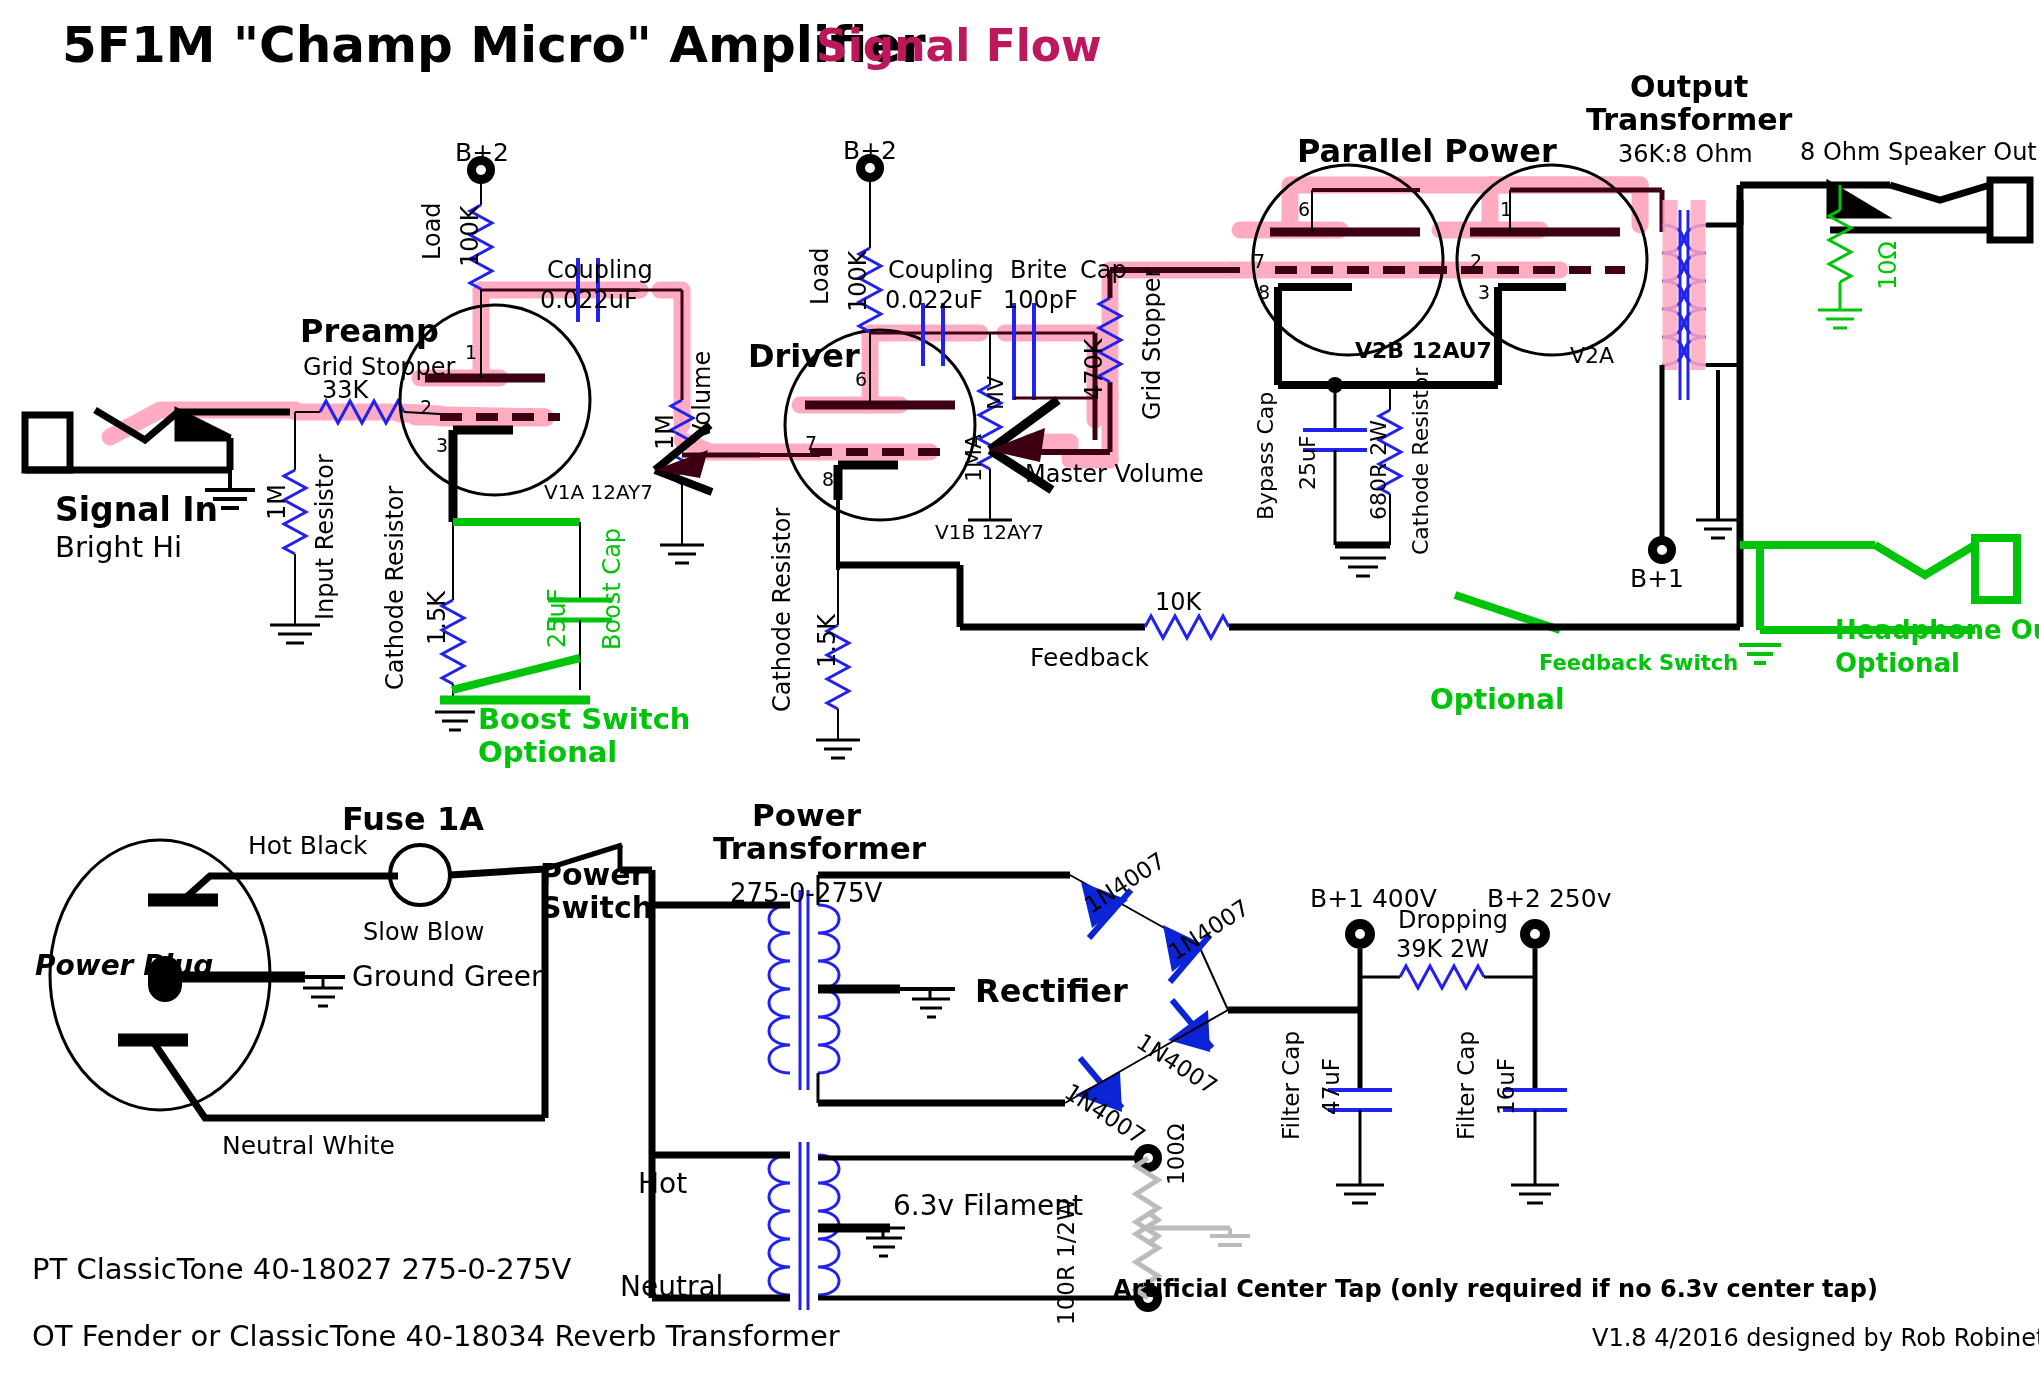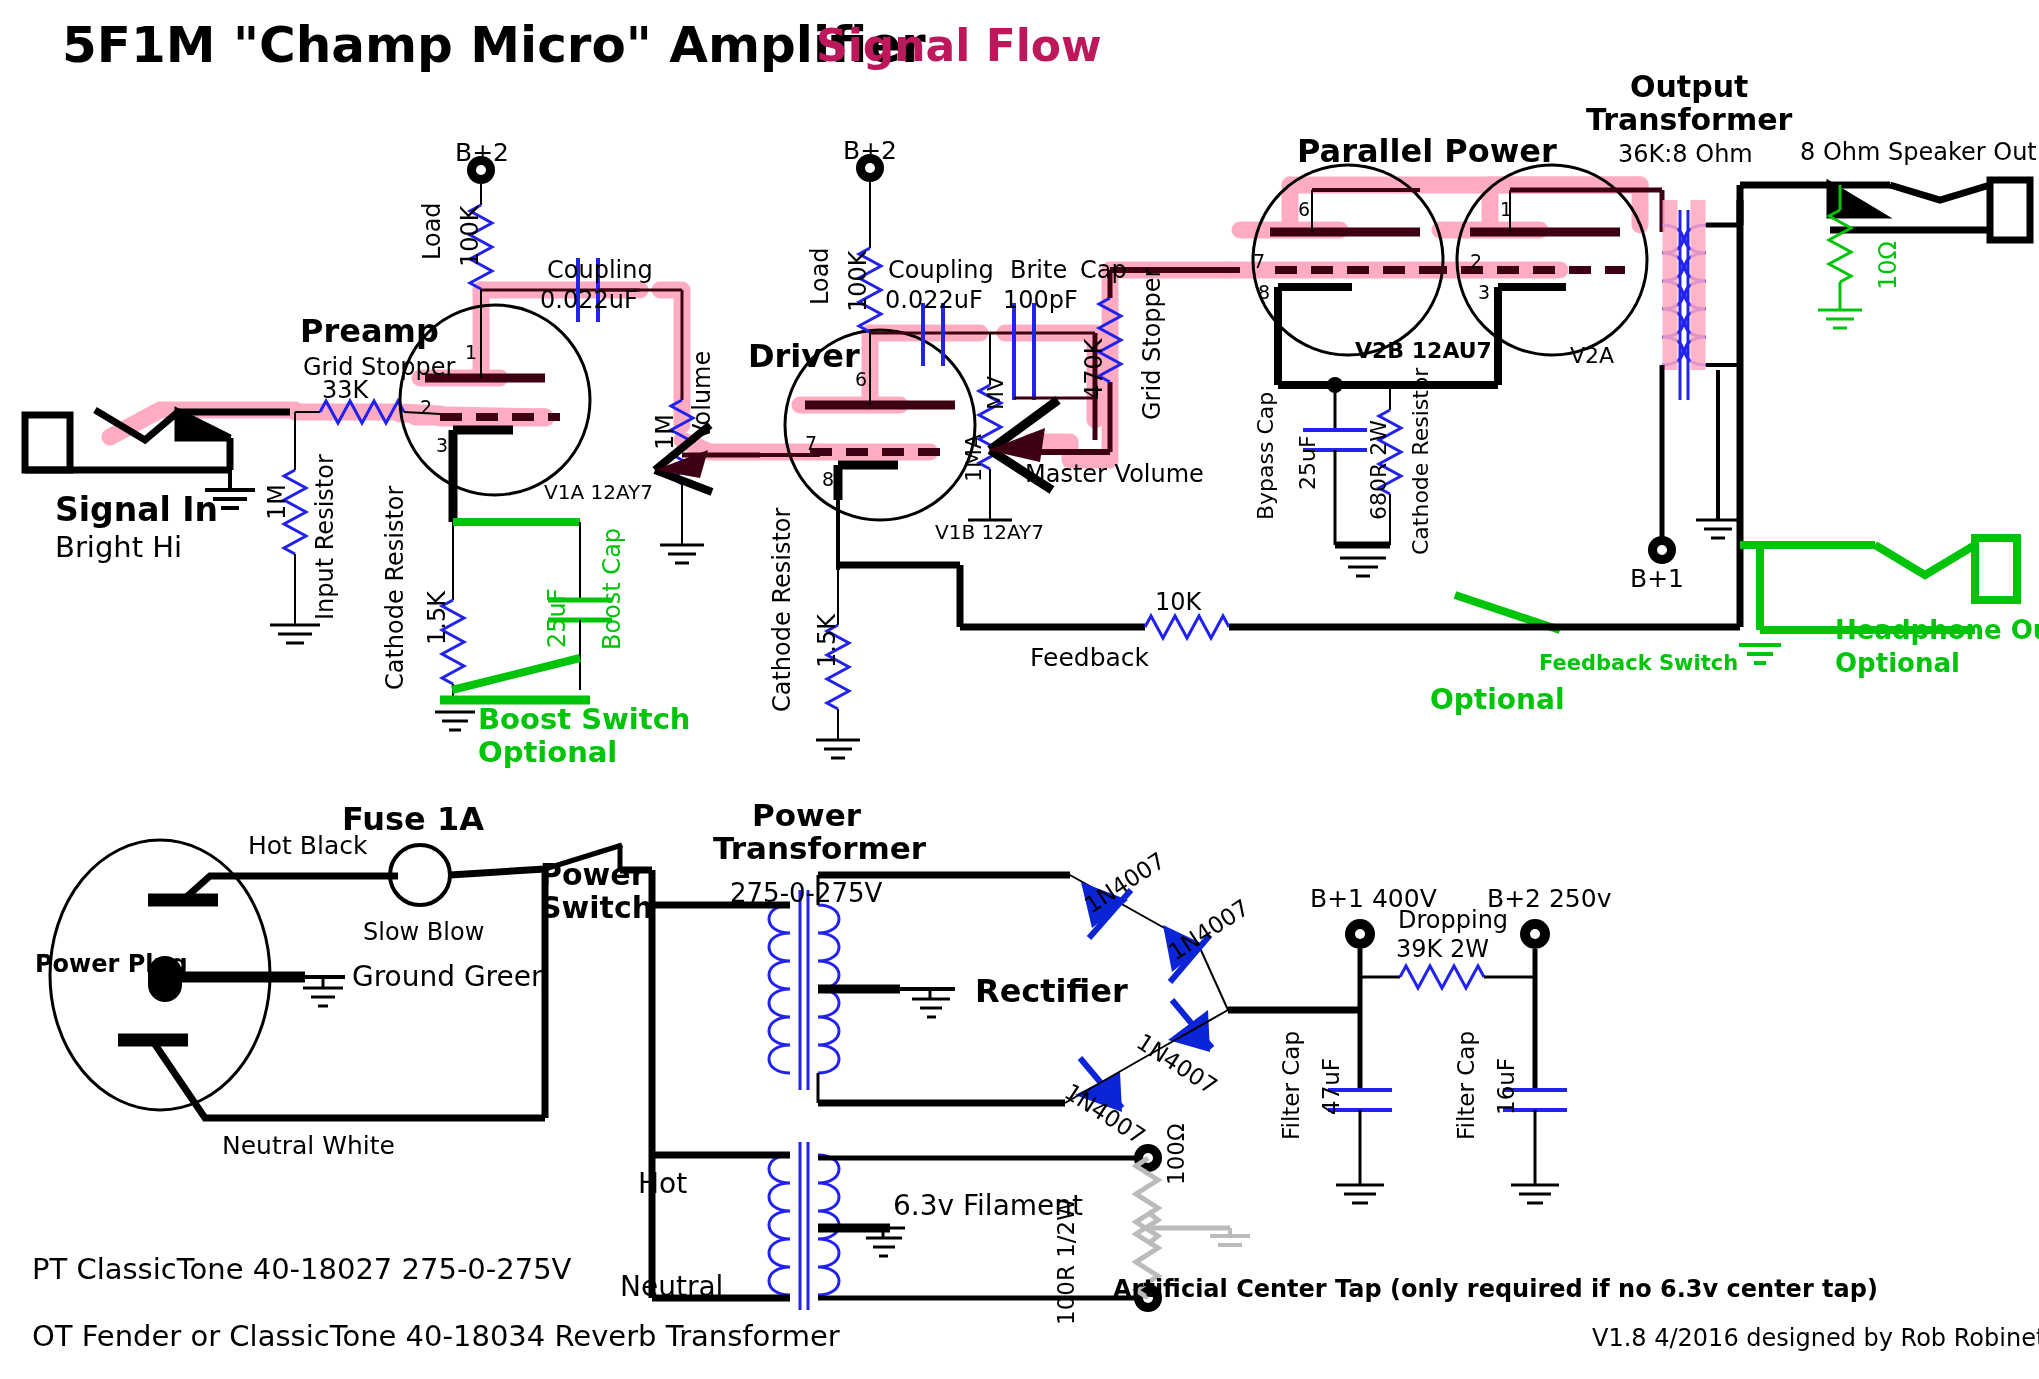--- a/index.html
+++ b/index.html
@@ -545,21 +545,21 @@
   <div class="lbl" style="left:1155px;top:590px;font-size:24px;">10K</div>
   <div class="lbl" style="left:1030px;top:645px;font-size:25px;">Feedback</div>
   <div class="lbl b green" style="left:1502px;top:653px;font-size:21px;margin-left:37px;">Feedback Switch</div>
   <div class="lbl b green" style="left:1430px;top:686px;font-size:28px;">Optional</div>
 
   <div class="lbl b" style="left:342px;top:803px;font-size:32px;">Fuse 1A</div>
   <div class="lbl" style="left:363px;top:920px;font-size:24px;">Slow Blow</div>
   <div class="lbl" style="left:248px;top:833px;font-size:25px;">Hot Black</div>
   <div class="lbl" style="left:222px;top:1133px;font-size:25px;">Neutral White</div>
   <div class="lbl" style="left:352px;top:963px;font-size:28px;">Ground Green</div>
-  <div class="lbl b" style="left:35px;top:952px;font-size:24px;">Power Plug</div>
+  <div class="lbl b" style="left:35px;top:952px;font-size:28px;font-style:italic;">Power Plug</div>
   <div class="lbl b" style="left:540px;top:860px;font-size:30px;">Power</div>
   <div class="lbl b" style="left:540px;top:893px;font-size:30px;">Switch</div>
   <div class="lbl b" style="left:752px;top:800px;font-size:31px;">Power</div>
   <div class="lbl b" style="left:713px;top:833px;font-size:31px;">Transformer</div>
   <div class="lbl" style="left:730px;top:880px;font-size:26px;">275-0-275V</div>
   <div class="lbl b" style="left:975px;top:975px;font-size:32px;">Rectifier</div>
   <div class="lbl rot45" style="left:1081px;top:898px;font-size:23px;">1N4007</div>
   <div class="lbl rot45" style="left:1165px;top:945px;font-size:23px;">1N4007</div>
   <div class="lbl rot45" style="left:1145px;top:1030px;font-size:23px;transform:rotate(33deg);">1N4007</div>
   <div class="lbl rot45" style="left:1073px;top:1080px;font-size:23px;transform:rotate(33deg);">1N4007</div>

